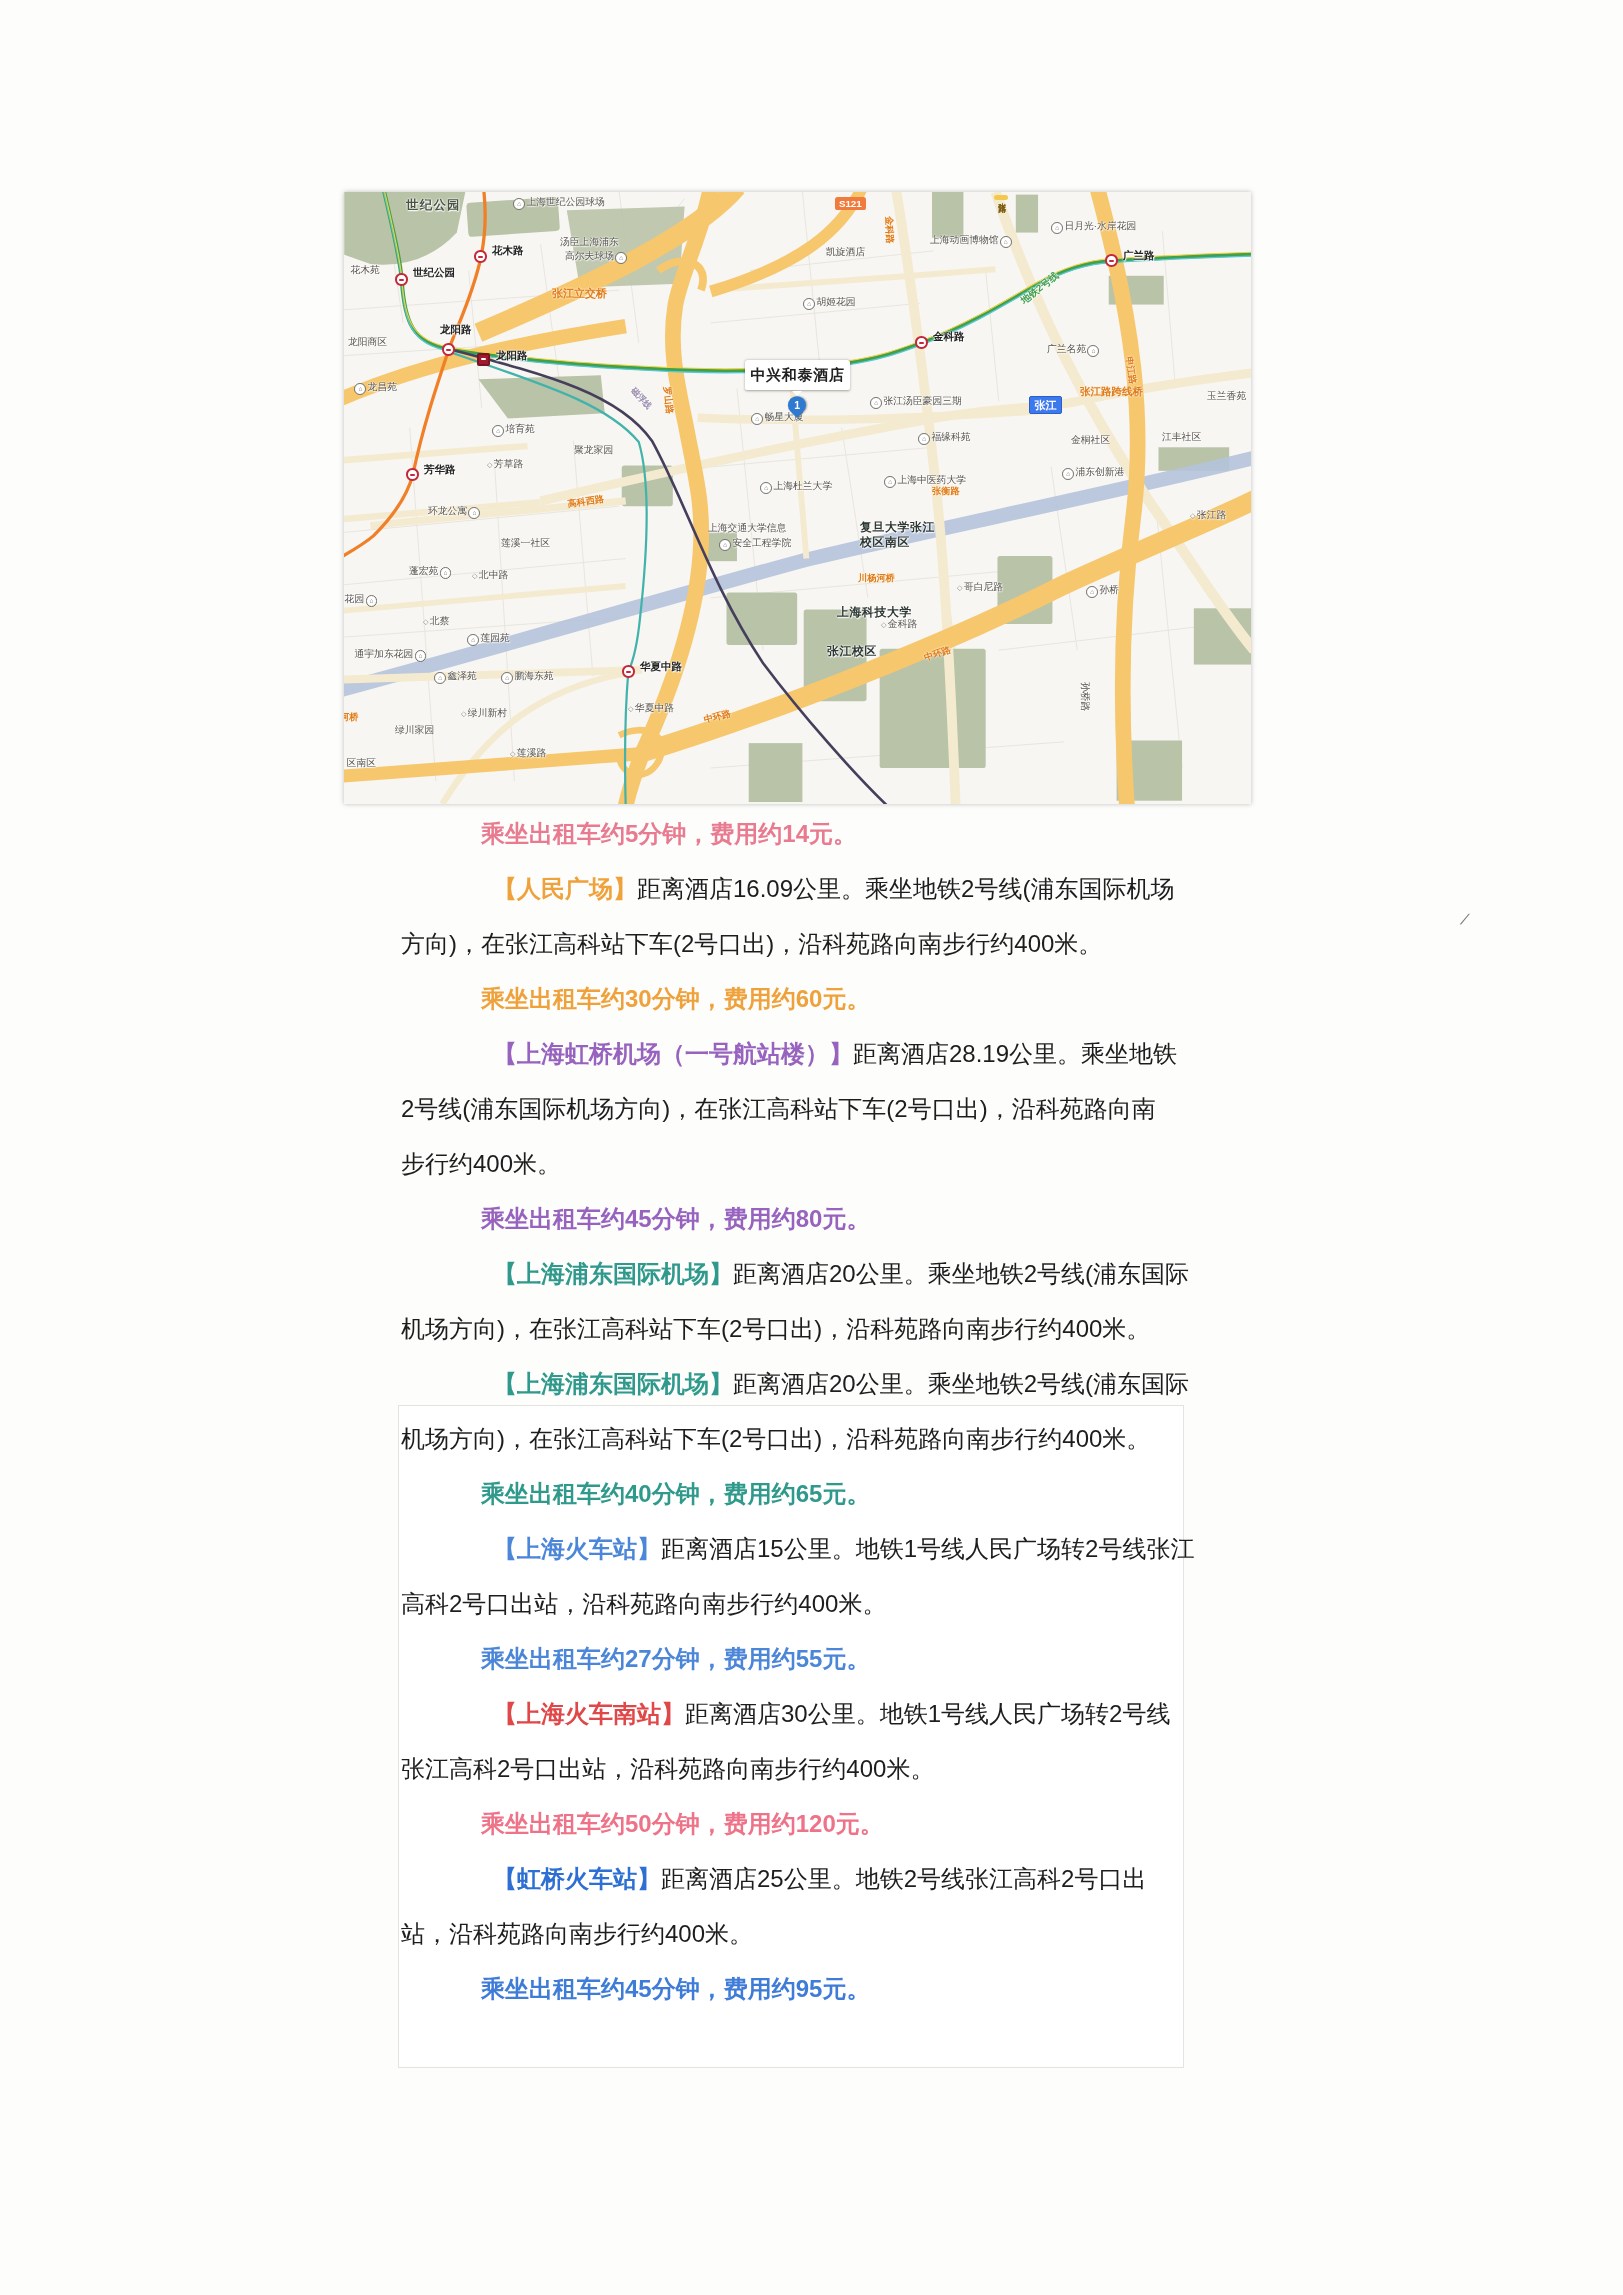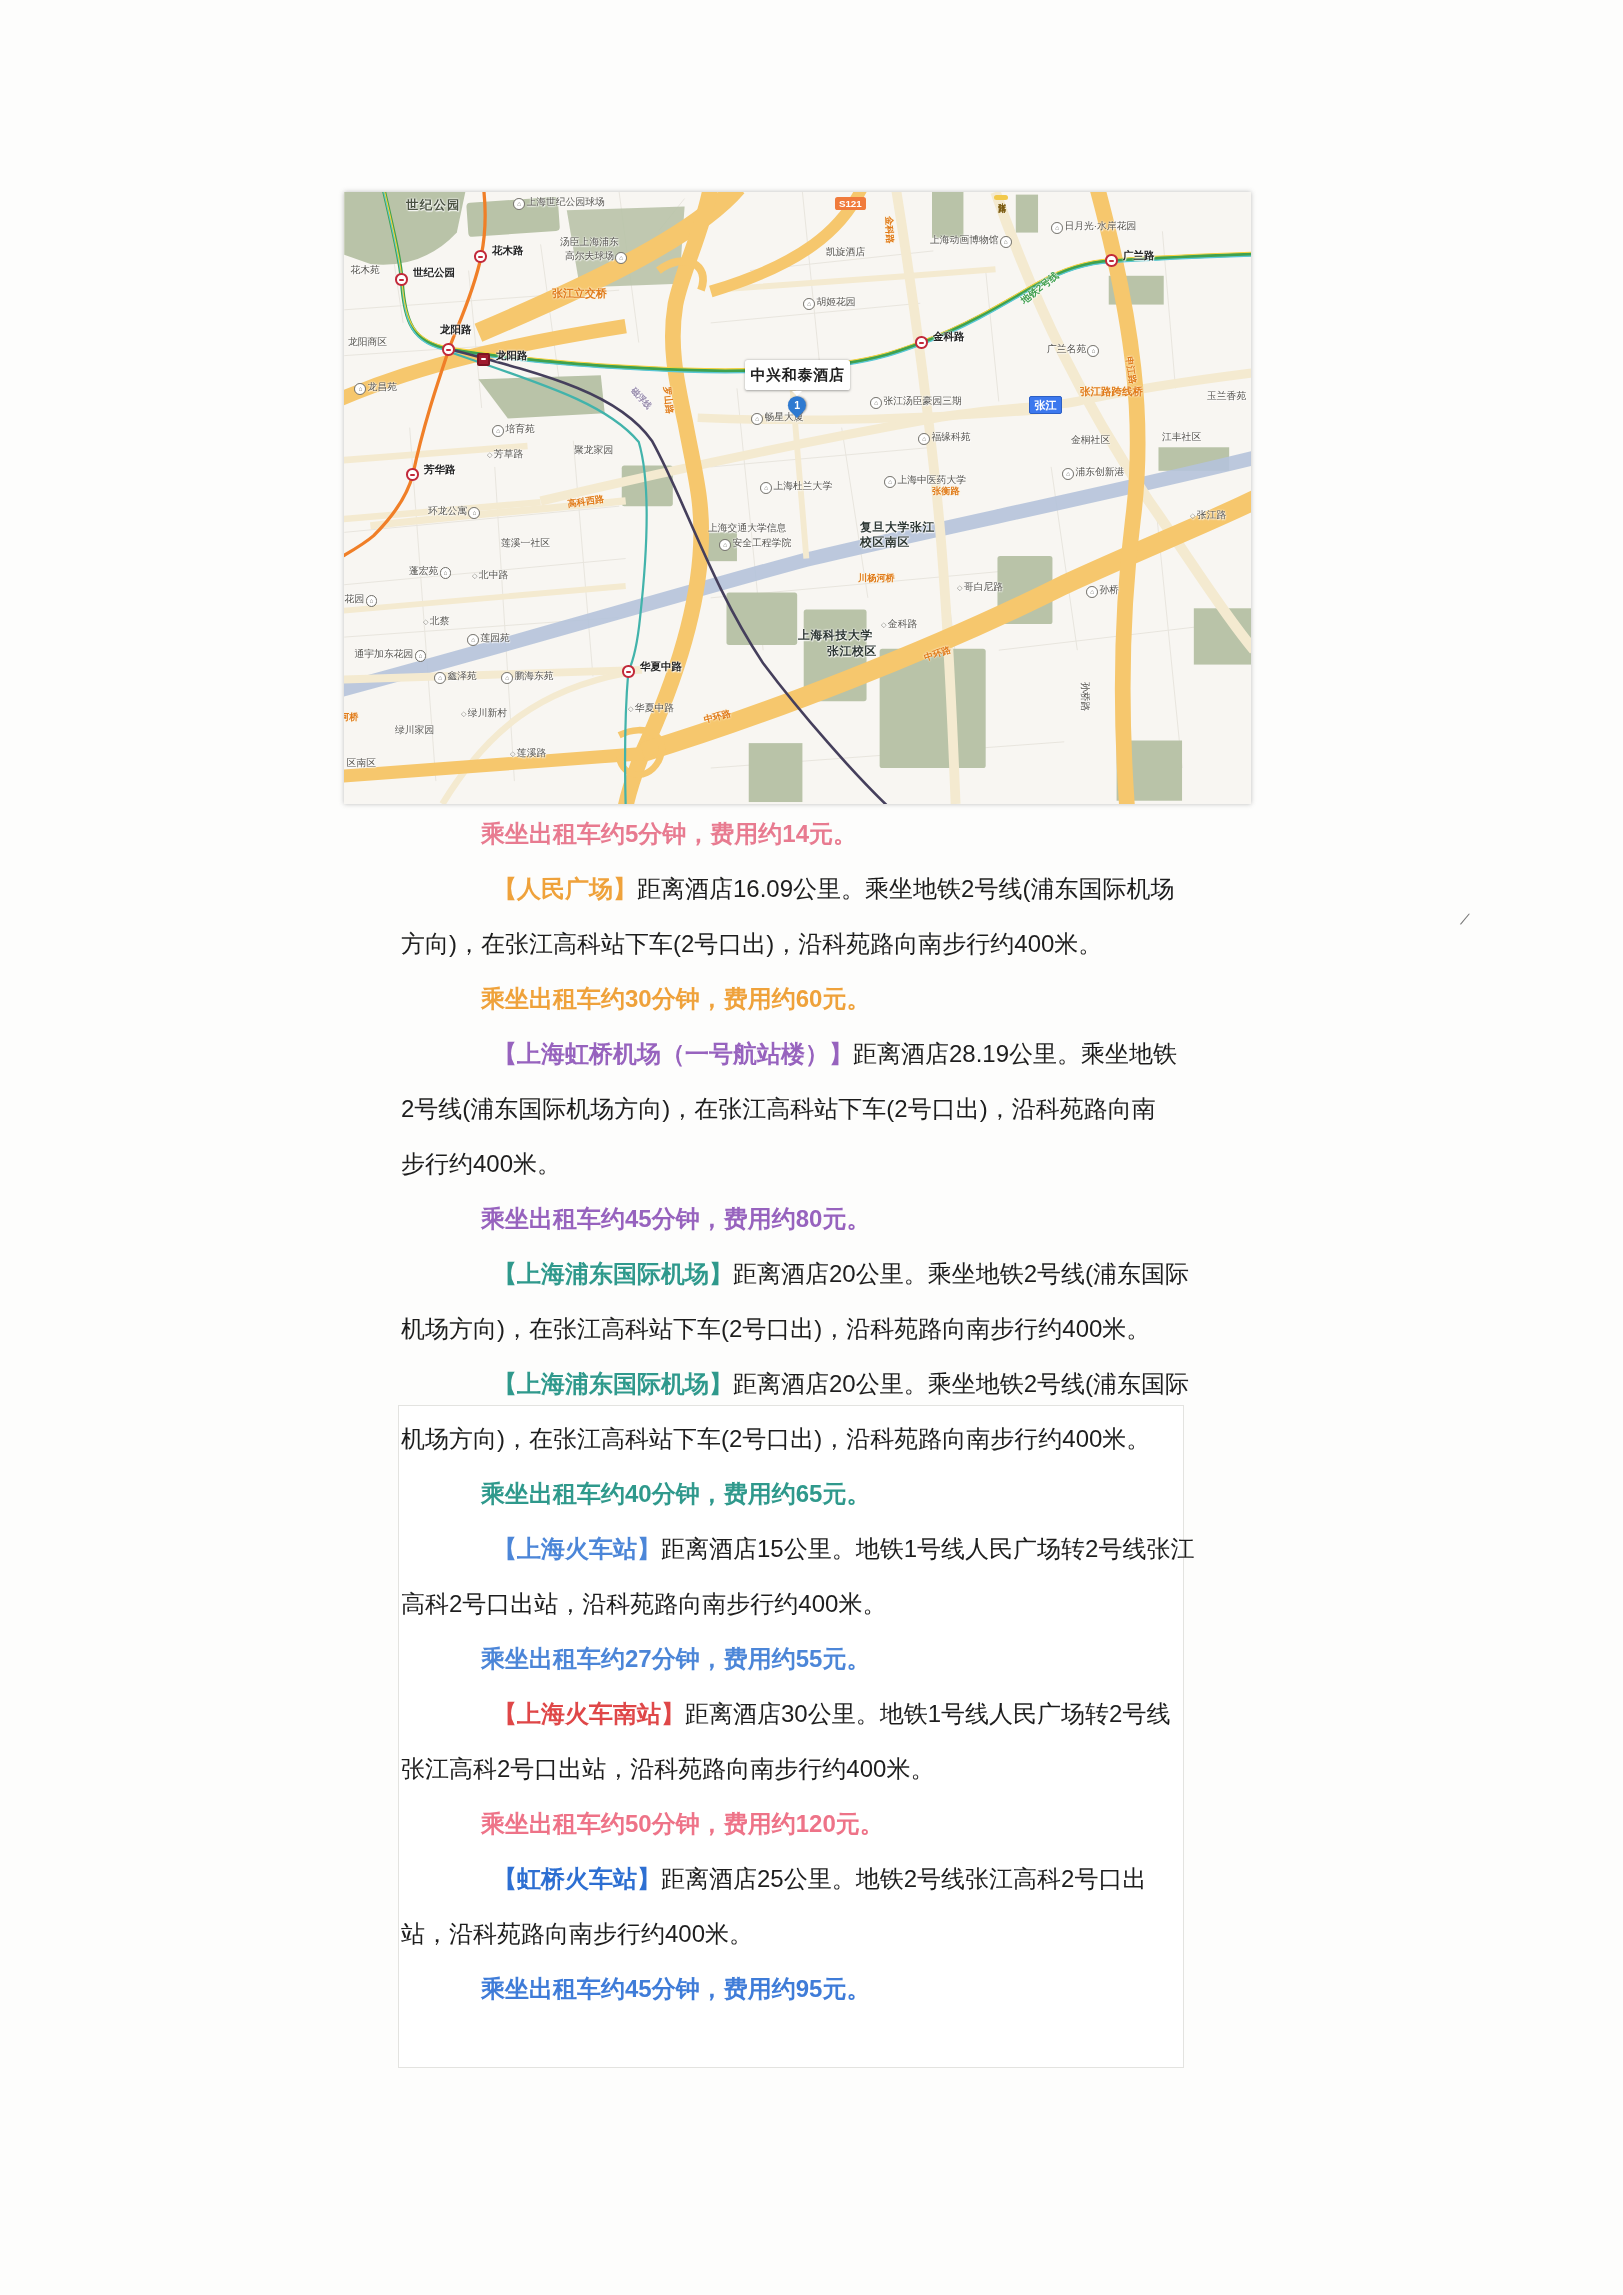--- a/index.html
+++ b/index.html
@@ -132,21 +132,21 @@
       <div class="mlabel poi" style="left: 221px; top: 59px;">高尔夫球场<span class="micon">⌂</span></div>
       <div class="mlabel road-orange" style="left: 208px; top: 96px; font-size: 11px;">张江立交桥</div>
       <div class="mlabel poi" style="left: 482px; top: 55px;">凯旋酒店</div>
       <div class="mlabel poi" style="left: 586px; top: 43px;">上海动画博物馆<span class="micon">⌂</span></div>
       <div class="mlabel poi" style="left: 706px; top: 29px;"><span class="micon">⌂</span>日月光·水岸花园</div>
       <div class="mlabel poi" style="left: 458px; top: 105px;"><span class="micon">⌂</span>胡姬花园</div>
       <div class="mlabel poi" style="left: 3.9px; top: 145px;">龙阳商区</div>
       <div class="mlabel poi" style="left: 9.2px; top: 190px;"><span class="micon">⌂</span>龙昌苑</div>
       <div class="mlabel poi" style="left: 147px; top: 232px;"><span class="micon">⌂</span>培育苑</div>
       <div class="mlabel poi" style="left: 230px; top: 253px;">聚龙家园</div>
-      <div class="mlabel poi" style="left: 143px; top: 257px; text-align: right;"><span class="mdia">◇</span>芳草路</div>
+      <div class="mlabel poi" style="left: 143px; top: 267px; text-align: right;"><span class="mdia">◇</span>芳草路</div>
       <div class="mlabel poi" style="left: 84px; top: 314px;">环龙公寓<span class="micon">⌂</span></div>
       <div class="mlabel poi" style="left: 157px; top: 346px;">莲溪一社区</div>
       <div class="mlabel poi" style="left: 65px; top: 374px;">蓬宏苑<span class="micon">⌂</span></div>
       <div class="mlabel poi" style="left: 128px; top: 378px;"><span class="mdia">◇</span>北中路</div>
       <div class="mlabel poi" style="left: -9.2px; top: 402px;">东花园<span class="micon">⌂</span></div>
       <div class="mlabel poi" style="left: 79px; top: 424px;"><span class="mdia">◇</span>北蔡</div>
       <div class="mlabel poi" style="left: 122px; top: 441px;"><span class="micon">⌂</span>莲园苑</div>
       <div class="mlabel poi" style="left: 10.5px; top: 457px;">通宇加东花园<span class="micon">⌂</span></div>
       <div class="mlabel poi" style="left: 89px; top: 479px;"><span class="micon">⌂</span>鑫泽苑</div>
       <div class="mlabel poi" style="left: 156px; top: 479px;"><span class="micon">⌂</span>鹏海东苑</div>
@@ -155,21 +155,21 @@
       <div class="mlabel road-orange" style="left: -3.9px; top: 521px;">河桥</div>
       <div class="mlabel poi" style="left: 2.6px; top: 566px;">区南区</div>
       <div class="mlabel poi" style="left: 166px; top: 556px;"><span class="mdia">◇</span>莲溪路</div>
       <div class="mlabel poi" style="left: 406px; top: 220px;"><span class="micon">⌂</span>畅星大厦</div>
       <div class="mlabel poi" style="left: 415px; top: 289px;"><span class="micon">⌂</span>上海杜兰大学</div>
       <div class="mlabel poi" style="left: 539px; top: 283px;"><span class="micon">⌂</span>上海中医药大学</div>
       <div class="mlabel poi" style="left: 364px; top: 331px;">上海交通大学信息</div>
       <div class="mlabel poi" style="left: 374px; top: 346px;"><span class="micon">⌂</span>安全工程学院</div>
       <div class="mlabel univ" style="left: 516px; top: 329px;">复旦大学张江</div>
       <div class="mlabel univ" style="left: 516px; top: 344px;">校区南区</div>
-      <div class="mlabel univ" style="left: 454px; top: 437px;">上海科技大学</div>
+      <div class="mlabel univ" style="left: 454px; top: 414px; padding-left: 39px;">上海科技大学</div>
       <div class="mlabel univ" style="left: 454px; top: 453px; padding-left: 29px;">张江校区</div>
       <div class="mlabel poi" style="left: 525px; top: 204px;"><span class="micon">⌂</span>张江汤臣豪园三期</div>
       <div class="mlabel poi" style="left: 573px; top: 240px;"><span class="micon">⌂</span>福缘科苑</div>
       <div class="mlabel poi" style="left: 703px; top: 152px;">广兰名苑<span class="micon">⌂</span></div>
       <div class="mlabel poi" style="left: 863px; top: 199px;">玉兰香苑</div>
       <div class="mlabel poi" style="left: 727px; top: 243px;">金桐社区</div>
       <div class="mlabel poi" style="left: 818px; top: 240px;">江丰社区</div>
       <div class="mlabel poi" style="left: 717px; top: 275px;"><span class="micon">⌂</span>浦东创新港</div>
       <div class="mlabel poi" style="left: 613px; top: 390px;"><span class="mdia">◇</span>哥白尼路</div>
       <div class="mlabel poi" style="left: 537px; top: 427px;"><span class="mdia">◇</span>金科路</div>

